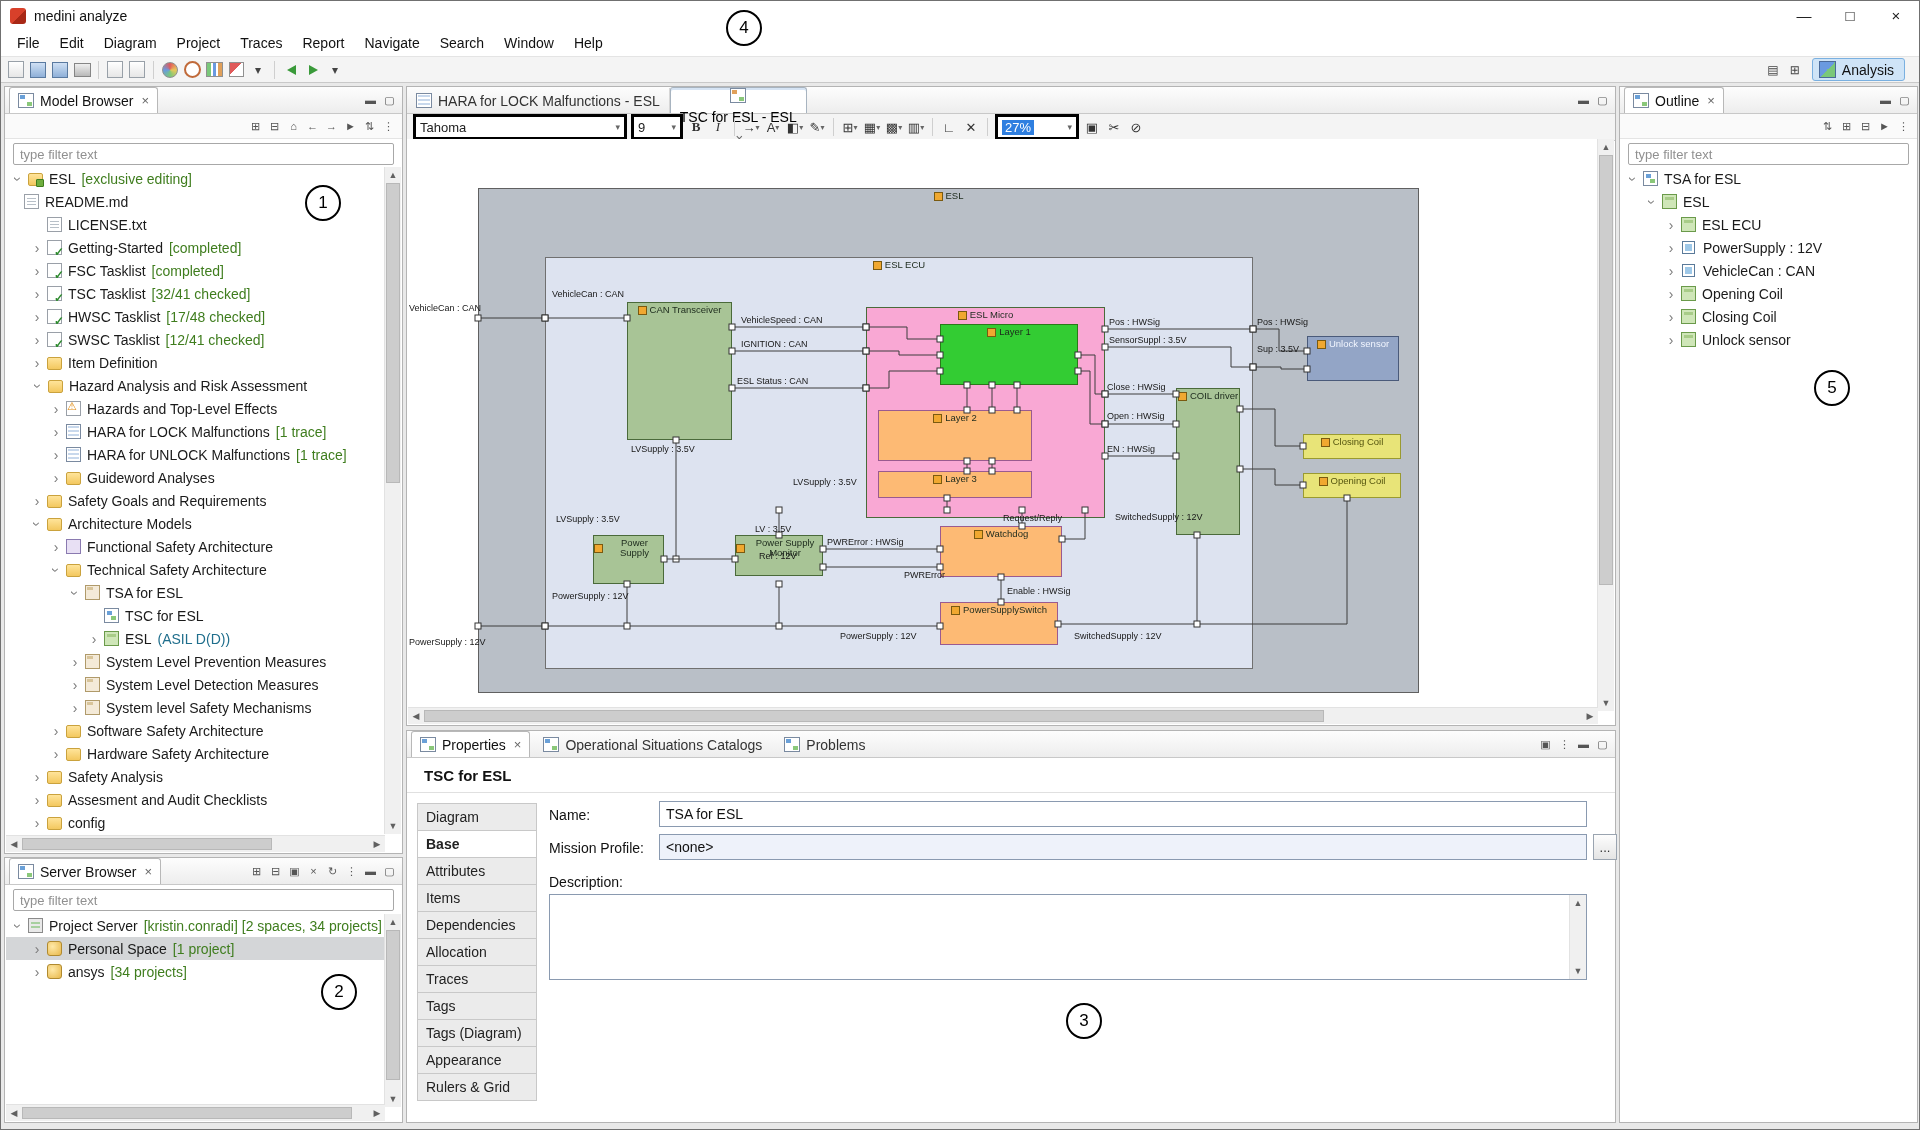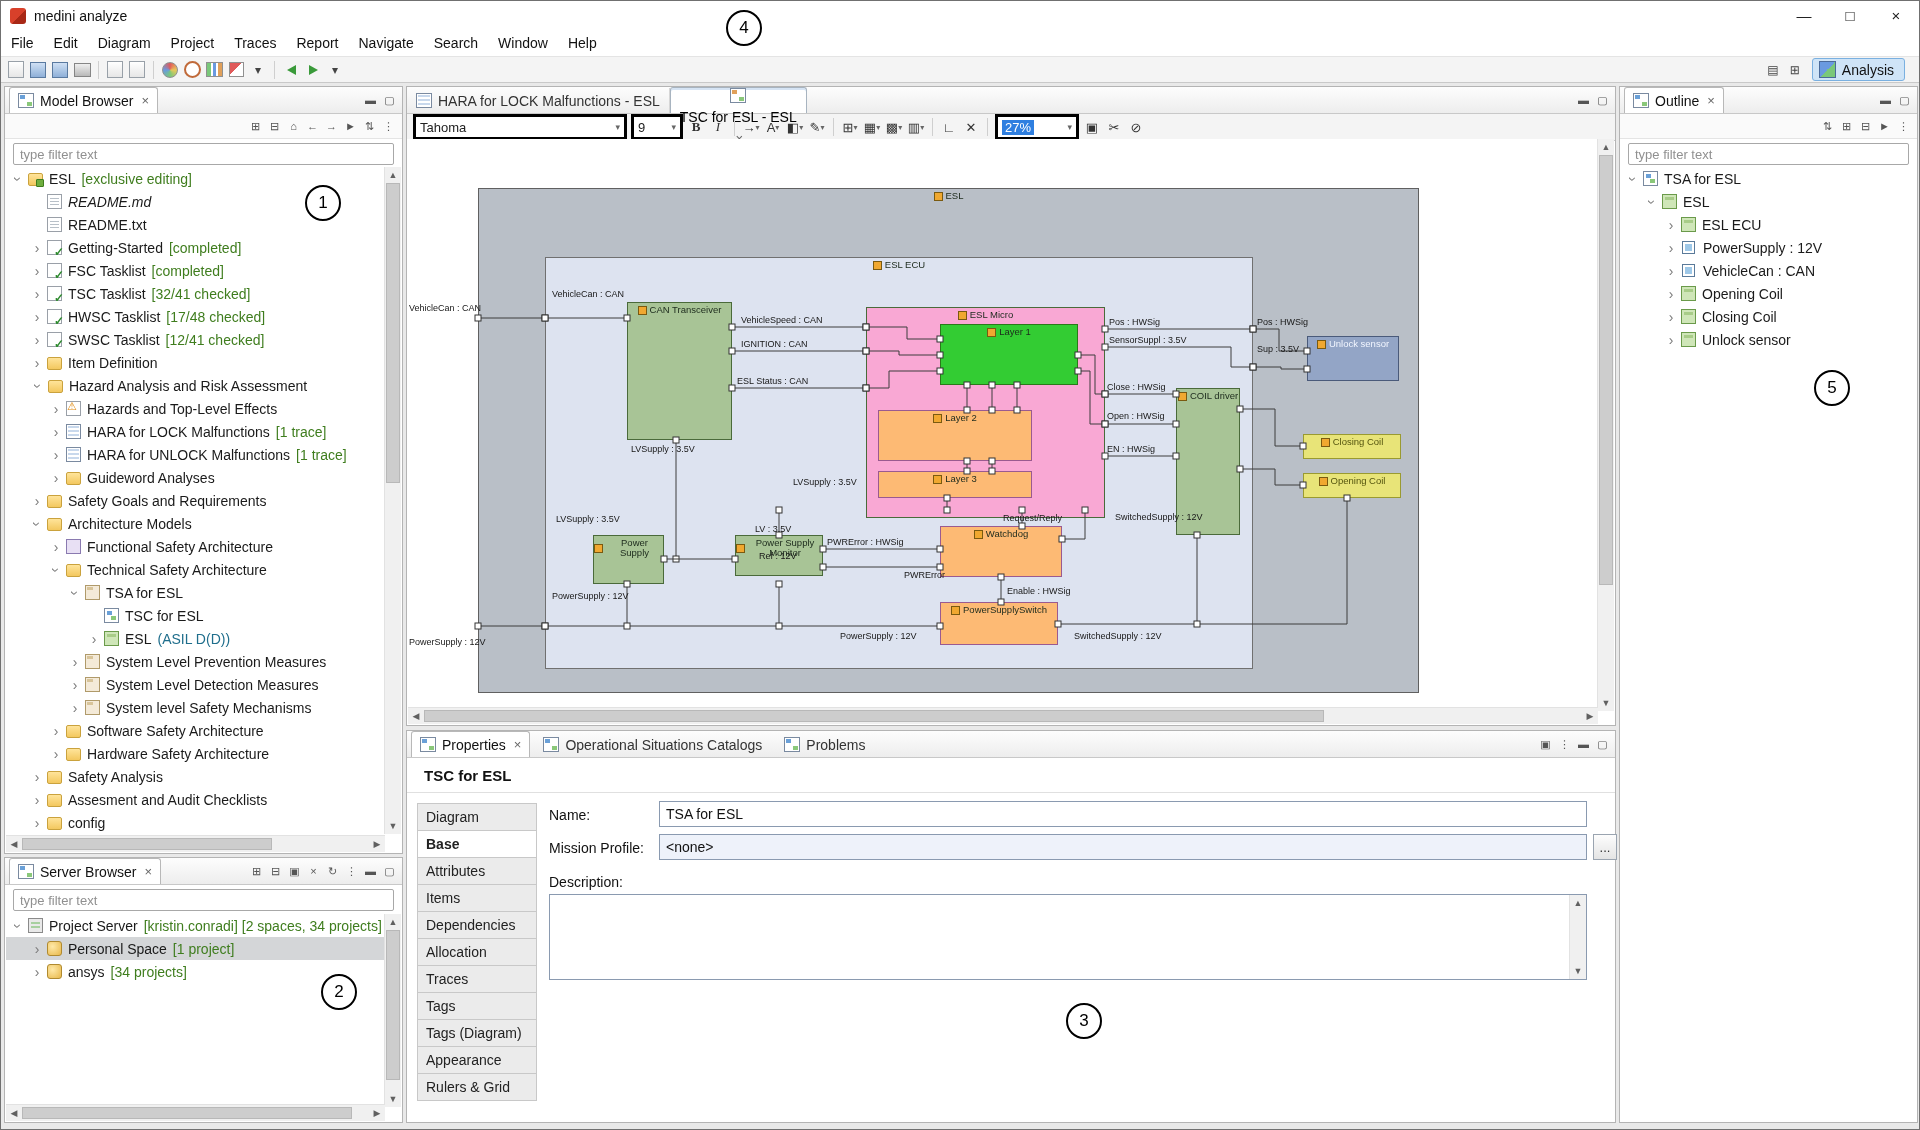--- a/index.html
+++ b/index.html
@@ -4,21 +4,21 @@
 <style>
   html,body{margin:0;padding:0;background:#9a9a9a;font-family:"Liberation Sans",sans-serif;}
   #window{position:relative;width:1920px;height:1130px;background:#e9e9e9;border:1px solid #707070;box-sizing:border-box;overflow:hidden;}
   
   #titlebar{position:absolute;left:0;top:0;width:100%;height:29px;background:#ffffff;display:flex;align-items:center;border-bottom:1px solid #eee;}
   #app-icon{width:16px;height:16px;margin:0 8px 0 9px;border-radius:3px;background:linear-gradient(135deg,#d8402a 55%,#a82816 55%);}
   #title-text{font-size:14px;color:#111;}
   .win-btns{margin-left:auto;display:flex;height:100%;}
   .win-btn{width:46px;height:100%;display:flex;align-items:center;justify-content:center;font-size:15px;color:#222;}
   
-  #menubar{position:absolute;left:0;top:29px;width:100%;height:27px;background:#fff;display:flex;align-items:center;box-sizing:border-box;border-bottom:1px solid #e4e4e4;}
+  #menubar{position:absolute;left:0;top:29px;width:100%;height:27px;background:#fff;display:flex;align-items:center;padding-left:6px;box-sizing:border-box;border-bottom:1px solid #e4e4e4;}
   .menu-item{padding:0 10px;font-size:14px;color:#111;line-height:27px;}
   
   #toolbar{position:absolute;left:0;top:56px;width:100%;height:26px;background:#f4f4f4;border-bottom:1px solid #c9c9c9;display:flex;align-items:center;padding:0 4px;box-sizing:border-box;}
   .tbico{width:20px;height:20px;margin:0 1px;display:flex;align-items:center;justify-content:center;font-size:12px;color:#444;}
   .tbico>span{display:block;}
   .tbsep{width:1px;height:18px;background:#cfcfcf;margin:0 5px;}
   .k-doc{width:14px;height:15px;background:linear-gradient(#fff,#e6e6e6);border:1px solid #98a0a8;}
   .k-disk{width:14px;height:14px;background:linear-gradient(#cfe0f4,#8fb0d8);border:1px solid #5a7aa0;}
   .k-print{width:15px;height:12px;background:linear-gradient(#efefef,#b9b9b9);border:1px solid #858585;}
   .k-palette{width:14px;height:14px;border-radius:50%;border:1px solid #909090;background:conic-gradient(#e05a5a,#e8c85a,#7ac87a,#6a9ae0,#e05a5a);}
@@ -244,29 +244,29 @@
         <div class="hico">⋮</div>
       </div>
     <div class="filter-row"><input class="filter" placeholder="type filter text" style=""></div>
     <div class="tree" id="mb-tree" style="position:absolute;left:1px;top:80px;right:17px;height:667px;">
         <div class="trow" style="padding-left: 4px;">
           <span class="exp open">›</span>
           <span class="ti ti-proj"></span>
           <span class="tlabel">ESL</span>
           <span class="tsuffix green">[exclusive editing]</span>
         </div>
-        <div class="trow" style="padding-left: 23px; font-style: italic;">
+        <div class="trow" style="">
           <span class="exp none">›</span>
           <span class="ti ti-file"></span>
           <span class="tlabel">README.md</span>
         </div>
         <div class="trow" style="padding-left: 23px;">
           <span class="exp none">›</span>
           <span class="ti ti-file"></span>
-          <span class="tlabel">README.txt</span>
+          <span class="tlabel">LICENSE.txt</span>
         </div>
         <div class="trow" style="padding-left: 23px;">
           <span class="exp">›</span>
           <span class="ti ti-task"></span>
           <span class="tlabel">Getting-Started</span>
           <span class="tsuffix green">[completed]</span>
         </div>
         <div class="trow" style="padding-left: 23px;">
           <span class="exp">›</span>
           <span class="ti ti-task"></span>

